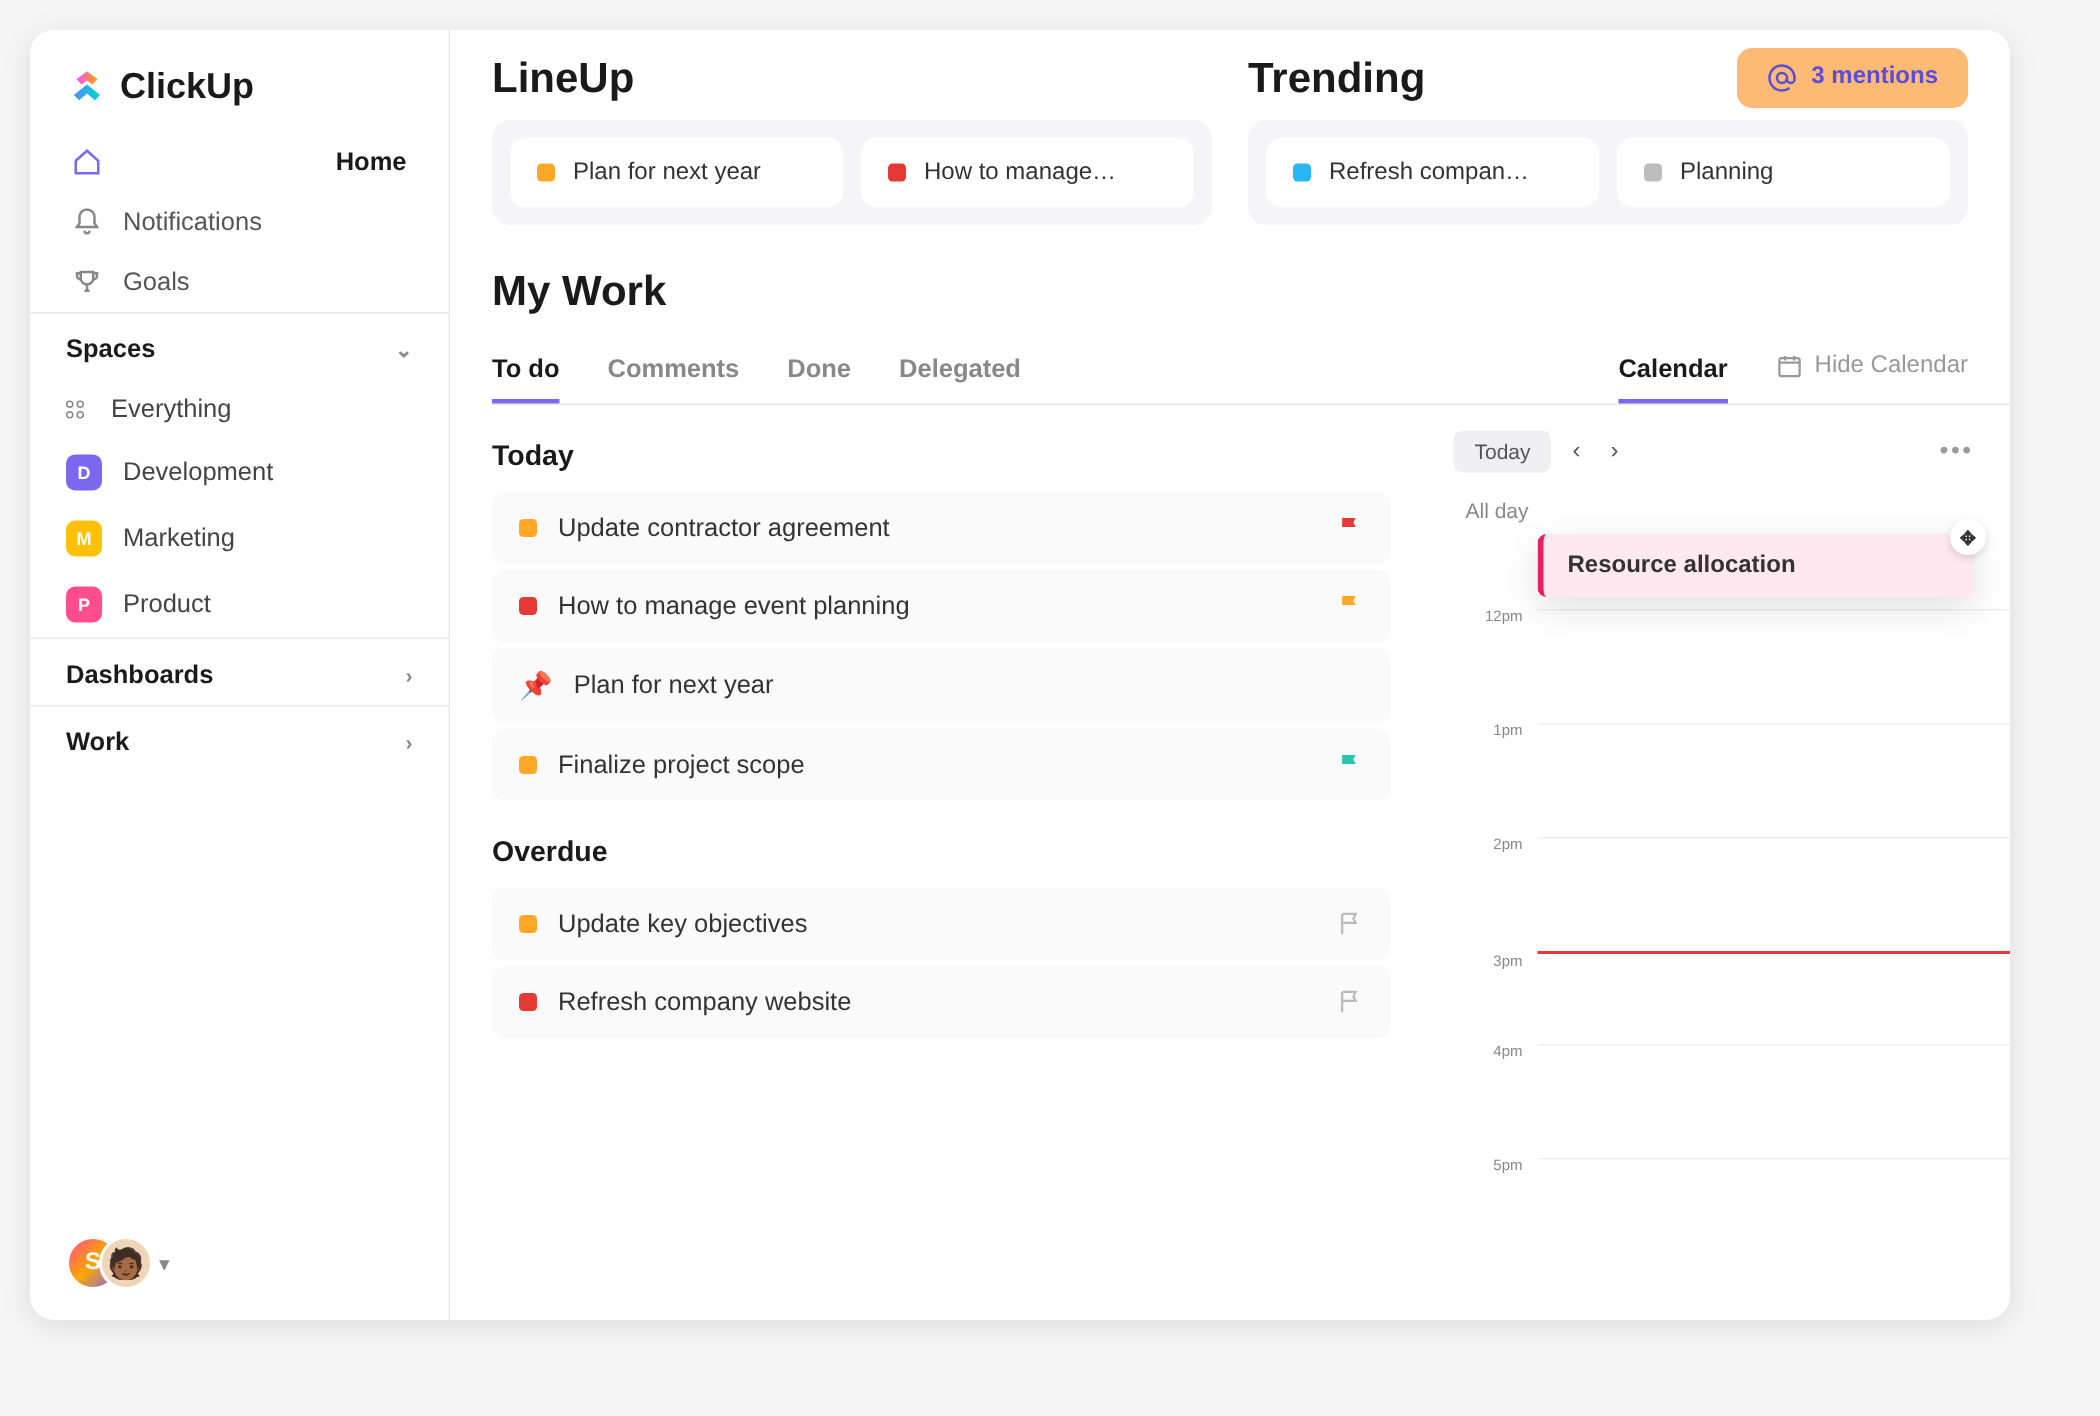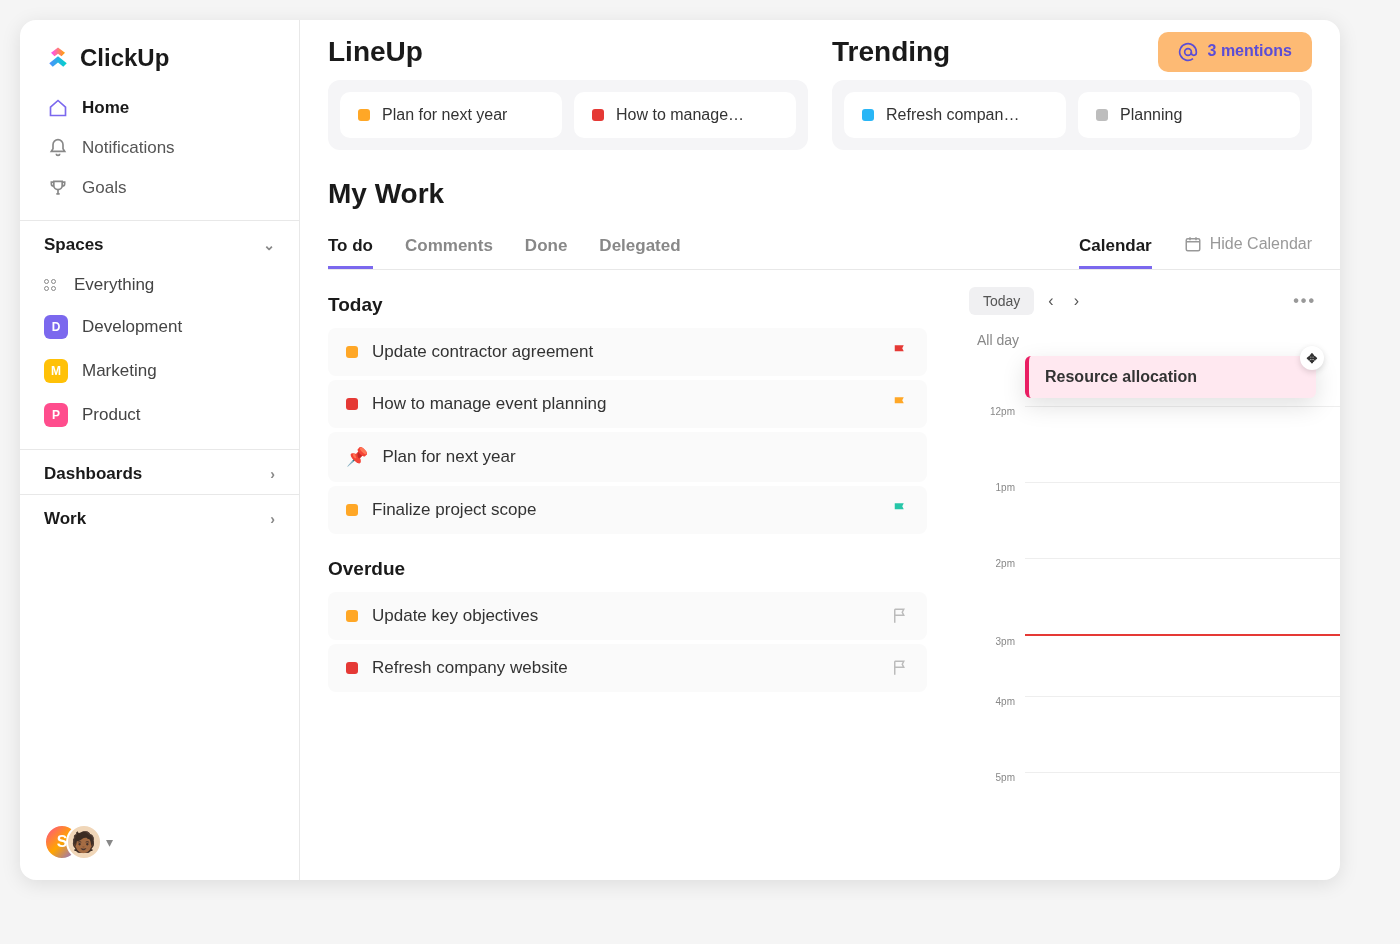--- a/index.html
+++ b/index.html
@@ -3,24 +3,24 @@
 <meta charset="utf-8">
 <style>
 * { margin: 0; padding: 0; box-sizing: border-box; font-family: -apple-system, BlinkMacSystemFont, 'Segoe UI', sans-serif; }
 body { background: #f5f5f5; padding: 20px; }
 .app { width: 1320px; height: 860px; background: #fff; border-radius: 16px; display: flex; overflow: hidden; box-shadow: 0 4px 20px rgba(0,0,0,0.1); }
 .sidebar { width: 280px; border-right: 1px solid #e8e8e8; display: flex; flex-direction: column; }
 .logo { display: flex; align-items: center; gap: 8px; padding: 24px 24px 16px; font-size: 24px; font-weight: 800; color: #1a1a1a; }
 .logo-mark { width: 28px; height: 28px; }
 .nav { padding: 0 16px; }
 .nav-item { display: flex; align-items: center; gap: 14px; padding: 10px 12px; border-radius: 8px; cursor: pointer; color: #555; font-size: 17px; }
-.nav-item.active { color: #1a1a1a; font-weight: 700; }
+.nav-item.active { color: #1a1a1a; font-weight: 700; justify-content: space-between; }
 .nav-icon { width: 20px; height: 20px; display: flex; align-items: center; justify-content: center; color: #888; }
 .nav-item.active .nav-icon { color: #7b68ee; }
-.section-header { display: flex; align-items: center; justify-content: space-between; padding: 14px 24px 10px; font-weight: 700; color: #1a1a1a; font-size: 17px; cursor: pointer; border-top: 1px solid #e8e8e8; margin-top: 12px; }
+.section-header { display: flex; align-items: center; justify-content: space-between; padding: 14px 24px 10px; font-weight: 700; color: #1a1a1a; font-size: 17px; cursor: pointer; border-top: 1px solid #e8e8e8; }
 .space-item { display: flex; align-items: center; gap: 14px; padding: 10px 24px; cursor: pointer; color: #444; font-size: 17px; }
 .space-badge { width: 24px; height: 24px; border-radius: 6px; display: flex; align-items: center; justify-content: center; font-size: 12px; font-weight: 700; color: #fff; }
 .badge-purple { background: #7b68ee; }
 .badge-yellow { background: #ffc107; }
 .badge-pink { background: #ff4d8d; }
 .dots-icon { display: flex; gap: 2px; flex-wrap: wrap; width: 16px; }
 .dots-icon span { width: 5px; height: 5px; border: 1.5px solid #888; border-radius: 50%; }
 .user-area { margin-top: auto; padding: 20px 24px; display: flex; align-items: center; gap: 4px; }
 .avatar-stack { display: flex; }
 .avatar { width: 36px; height: 36px; border-radius: 50%; border: 2px solid #fff; }

